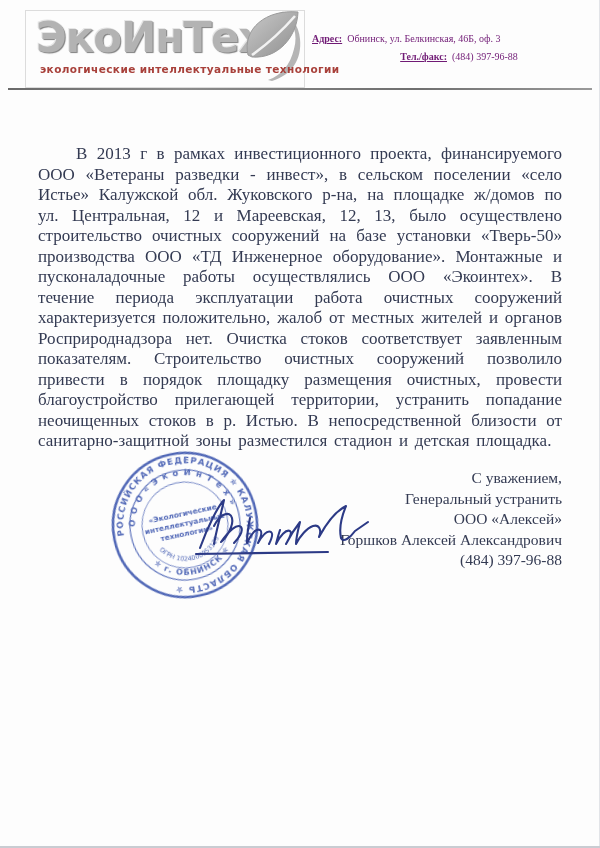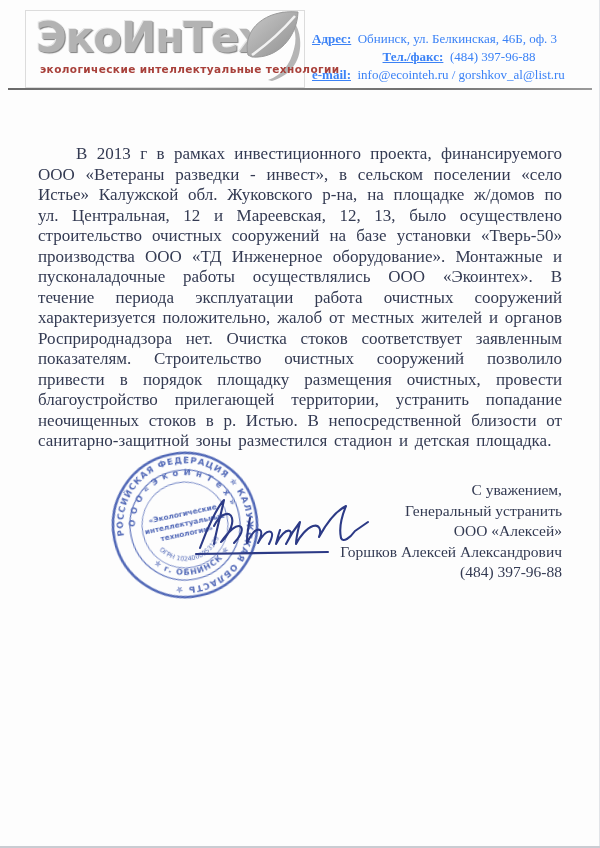--- a/index.html
+++ b/index.html
@@ -22,38 +22,38 @@
     text-shadow:-1px -1px 0 #e6e6e6, 1px 1px 1px #7f7f7f;
   }
   .logo-leaf{position:absolute;right:-2px;top:-4px;}
   .tagline{
     position:absolute;left:14px;top:52px;width:260px;
     font-family:"DejaVu Sans", sans-serif;font-size:10.5px;font-weight:bold;
     color:#a8403a;letter-spacing:.4px;white-space:nowrap;
   }
   .contacts{
     position:absolute;left:312px;top:30px;width:278px;
-    font-size:13px;line-height:18px;color:#3b82f6;
+    font-size:10px;line-height:18px;color:#701a75;
   }
   .contacts .row2{padding-left:16px;text-align:center;}
   .clabel{font-weight:bold;text-decoration:underline;}
   .divider{
     position:absolute;left:8px;top:88px;width:584px;height:2px;
     background:linear-gradient(90deg,#6a6a6a,#8a8a8a 30%,#6f6f6f 70%,#9a9a9a);
   }
   
   .body-text{
     position:absolute;left:38px;top:127px;width:524px;
     font-size:17px;line-height:20.5px;text-align:justify;
     text-indent:38px;word-spacing:2.5px;color:#333a52;
   }
   
   .signoff{
     position:absolute;right:38px;top:468px;width:330px;
-    font-size:15.5px;line-height:20.5px;text-align:right;color:#333a52;margin-top:12px;
+    font-size:15.5px;line-height:20.5px;text-align:right;color:#333a52;
   }
   
   .stamp{
     position:absolute;left:110px;top:450px;width:150px;height:150px;
     transform:rotate(-12deg);opacity:.88;filter:blur(.2px);
   }
   .stamp text, .stamp textPath{
     font-family:"DejaVu Sans", sans-serif;fill:#3b55ae;
   }
   
@@ -83,24 +83,20 @@
   </div>
 
   <div class="contacts">
     <div class="row1">
       <span class="clabel">Адрес:</span>&nbsp;
       <span>Обнинск, ул. Белкинская, 46Б, оф. 3</span>
     </div>
     <div class="row2">
       <span class="clabel">Тел./факс:</span>&nbsp;
       <span>(484) 397-96-88</span>
-    </div>
-    <div class="row3">
-      <span class="clabel">e-mail:</span>&nbsp;
-      <span>info@ecointeh.ru / gorshkov_al@list.ru</span>
     </div>
   </div>
 
   <div class="divider"></div>
 
   <p class="body-text">В 2013 г в рамках инвестиционного проекта, финансируемого ООО «Ветераны разведки - инвест», в сельском поселении «село Истье» Калужской обл. Жуковского р-на, на площадке ж/домов по ул. Центральная, 12 и Мареевская, 12, 13, было осуществлено строительство очистных сооружений на базе установки «Тверь-50» производства ООО «ТД Инженерное оборудование». Монтажные и пусконаладочные работы осуществлялись ООО «Экоинтех». В течение периода эксплуатации работа очистных сооружений характеризуется положительно, жалоб от местных жителей и органов Росприроднадзора нет. Очистка стоков соответствует заявленным показателям. Строительство очистных сооружений позволило привести в порядок площадку размещения очистных, провести благоустройство прилегающей территории, устранить попадание неочищенных стоков в р. Истью. В непосредственной близости от санитарно-защитной зоны разместился стадион и детская площадка.</p>
 
   <div class="signoff">
     <div>С уважением,</div>
     <div>Генеральный устранить</div>

